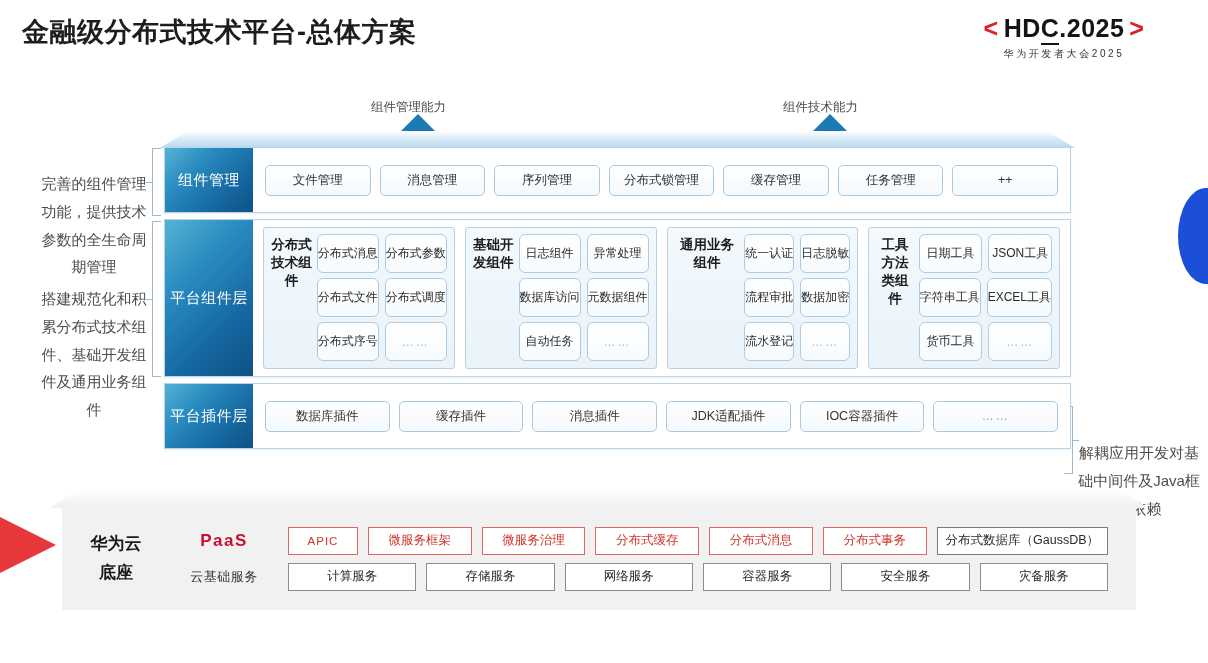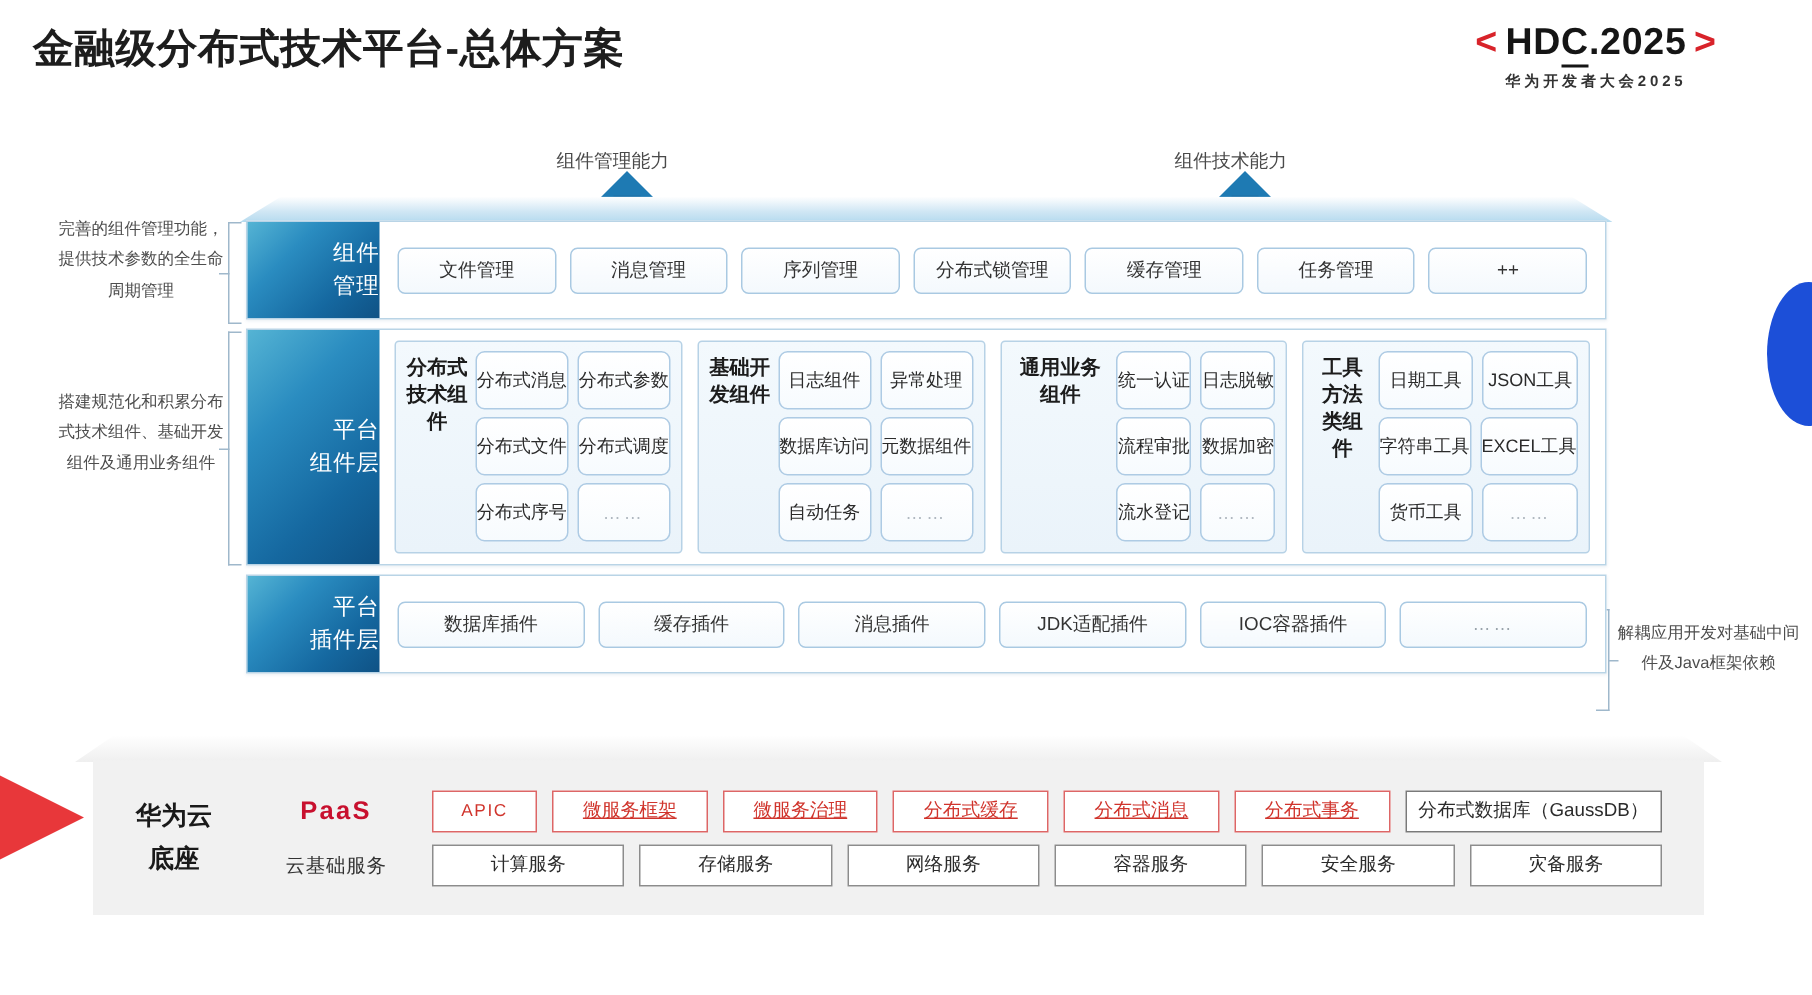--- a/index.html
+++ b/index.html
@@ -22,21 +22,20 @@
   }
   .hdc-main{
     font-size:25px; font-weight:bold; letter-spacing:0.5px; color:#151515;
     white-space:nowrap; line-height:1;
   }
   .hdc-main .brk{ color:#d8232a; font-weight:bold; margin:0 5px; }
   .hdc-main .u-c{ border-bottom:2px solid #151515; padding-bottom:1px; }
   .hdc-sub{
     font-size:10px; color:#333; letter-spacing:2.6px; margin-top:6px;
     white-space:nowrap;
-    font-weight:bold;
   }
 
   
   .red-wedge{
     position:absolute; left:-36px; top:499px; width:92px; height:92px;
     background:#e8373a;
     border-radius:0 100% 100% 0 / 0 50% 50% 0;
     clip-path:polygon(0% 0%, 100% 50%, 0% 100%);
   }
   .blue-moon{
@@ -73,21 +72,21 @@
     border:1px solid #b9d4e6; background:#ffffff;
     display:flex; align-items:stretch;
     box-shadow:0 1px 2px rgba(80,120,160,0.12);
   }
   .layer-a{ top:16px;  height:66px; }
   .layer-b{ top:88px;  height:158px; }
   .layer-c{ top:252px; height:66px; }
 
   .layer-tag{
     width:88px; flex:0 0 88px;
-    display:flex; flex-direction:column; align-items:flex-end; justify-content:center;
+    display:flex; align-items:center; justify-content:center;
     color:#ffffff; font-size:15px; line-height:1.45; letter-spacing:0.5px;
     background:linear-gradient(135deg,#55b4d4 0%, #2a8cc0 32%, #1568a0 70%, #0f5285 100%);
   }
   .layer-body{
     flex:1; display:flex; align-items:center; justify-content:space-between;
     padding:0 12px; gap:9px;
   }
 
   
   .chip{
@@ -116,22 +115,22 @@
   .gchip{
     flex:1; border:1px solid #aecbe4; border-radius:6px;
     background:linear-gradient(180deg,#ffffff 0%,#f7fbfe 100%);
     display:flex; align-items:center; justify-content:center;
     font-size:12px; color:#2b2b2b; white-space:nowrap;
   }
   .gchip.dots{ color:#b0b8c0; letter-spacing:2px; }
 
   
   .side-note{
-    position:absolute; font-size:11px; color:#4d4d4d;
-    line-height:1.85; text-align:center; width:112px;
+    position:absolute; font-size:15px; color:#4d4d4d;
+    line-height:1.85; text-align:center; width:112px;margin-top:27px;
   }
   .note-left-1{ left:38px; top:143px; }
   .note-left-2{ left:38px; top:258px; }
   .note-right-1{ left:1078px; top:412px; text-align:center; width:122px; }
 
   .bracket{
     position:absolute; width:9px; border:1px solid #9fb8cb;
     border-right:none; 
   }
   .bracket::after{
@@ -167,21 +166,21 @@
     flex:0 0 108px; text-align:center; white-space:nowrap;
   }
   .lbl-paas{ font-size:17px; font-weight:bold; color:#c8102e; letter-spacing:1.5px; }
   .lbl-cloud{ font-size:13px; color:#333; letter-spacing:0.5px; }
   .pbox{
     height:28px; border:1px solid #d66; background:#ffffff;
     display:flex; align-items:center; justify-content:center;
     font-size:12.5px; color:#d0342c; white-space:nowrap; padding:0 8px;
   }
   .pbox.wide-apic{ flex:0 0 70px; font-size:11.5px; letter-spacing:1px; }
-  .pbox.red{ flex:1;text-decoration:underline; }
+  .pbox.red{ flex:1; }
   .pbox.gray{
     flex:1.5; border:1px solid #7a7a7a; color:#2b2b2b; font-size:12.5px;
   }
   .sbox{
     flex:1; height:28px; border:1px solid #8c8c8c; background:#ffffff;
     display:flex; align-items:center; justify-content:center;
     font-size:12.5px; color:#2b2b2b; white-space:nowrap;
   }
 </style>
 </head>

